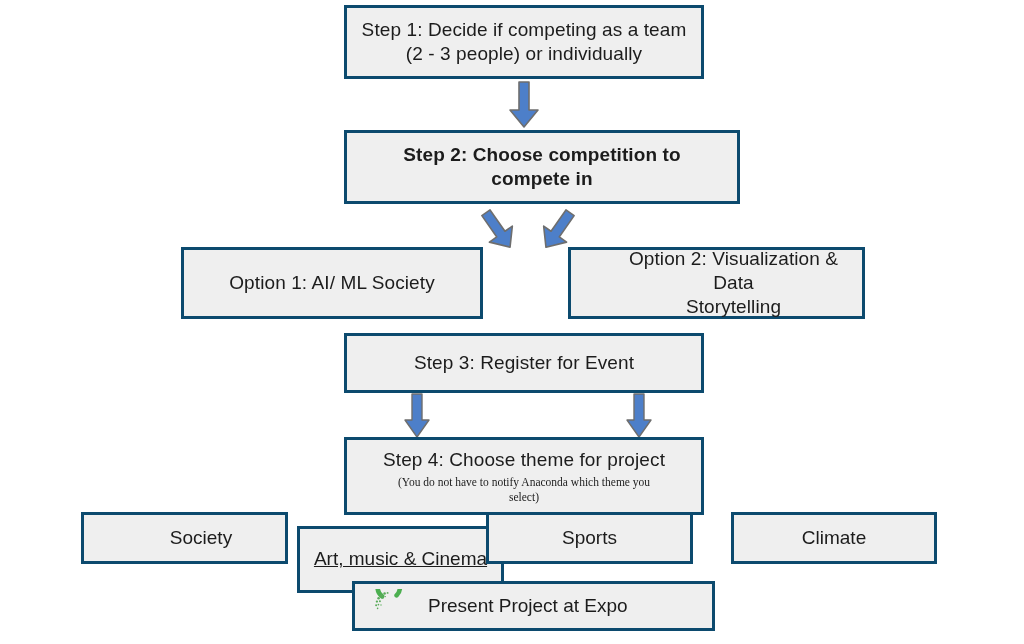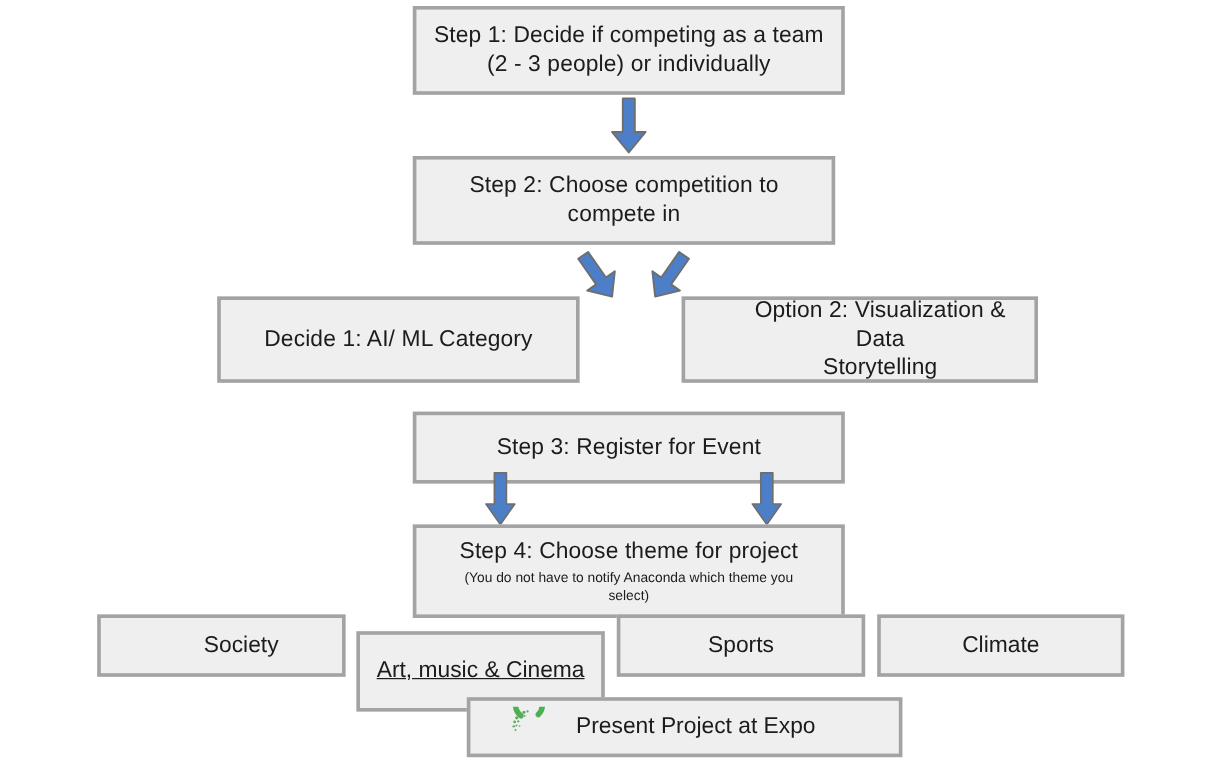--- a/index.html
+++ b/index.html
@@ -15,62 +15,62 @@
     position: relative;
     width: 1024px;
     height: 644px;
     background: #ffffff;
     overflow: hidden;
   }
   .node {
     position: absolute;
     box-sizing: border-box;
     background: #efefef;
-    border: 3px solid #a3a3a3;
+    border: 3px solid #0c4a6e;
     display: flex;
     flex-direction: column;
     align-items: center;
     justify-content: center;
     text-align: center;
     color: #1c1c1c;
     line-height: 1.28;
     padding: 2px 10px;
   }
   .node .title {
     font-size: 19px;
     letter-spacing: 0.1px;
     white-space: pre-line;
   }
   .node .subtitle {
     font-size: 11.5px;
     line-height: 1.25;
     margin-top: 3px;
     white-space: pre-line;
+    font-family: Liberation Serif, serif;
   }
   
   #node-step1   { left: 344px; top: 5px;   width: 360px; height: 74px; }
-  #node-step2   { left: 344px; top: 130px; width: 352px; height: 74px; }
+  #node-step2   { left: 344px; top: 130px; width: 396px; height: 74px; font-weight: bold; }
   #node-option1 { left: 181px; top: 247px; width: 302px; height: 72px; }
   #node-option2 { left: 568px; top: 247px; width: 297px; height: 72px; padding-left: 44px; }
-  #node-step3   { left: 344px; top: 343px; width: 360px; height: 60px; justify-content: center; }
+  #node-step3   { left: 344px; top: 333px; width: 360px; height: 60px; justify-content: center; }
   #node-step4   { left: 344px; top: 437px; width: 360px; height: 78px; }
   #node-theme-0 { left: 81px;  top: 512px; width: 207px; height: 52px; padding-left: 43px; }
   #node-theme-1 { left: 297px; top: 526px; width: 207px; height: 67px; text-decoration: underline; }
-  #node-theme-2 { left: 514px; top: 512px; width: 207px; height: 52px; }
+  #node-theme-2 { left: 486px; top: 512px; width: 207px; height: 52px; }
   #node-theme-3 { left: 731px; top: 512px; width: 206px; height: 52px; }
   #node-expo    { left: 352px; top: 581px; width: 363px; height: 50px; }
 
   .theme-label { font-size: 19px; }
 
   
   #node-expo {
     flex-direction: row;
     justify-content: flex-start;
-    padding-left: 32px;
-    margin-left: 37px;
+    padding-left: 17px;
   }
   .anaconda-logo {
     width: 34px;
     height: 34px;
     flex: 0 0 34px;
     position: relative;
     margin-right: 22px;
   }
   .anaconda-logo svg { display: block; }
   #node-expo .expo-label {
@@ -121,21 +121,21 @@
 
   <div class="arrow" id="arrow-2to-opt2">
     <svg width="40" height="46" viewBox="0 0 40 46">
       <g transform="rotate(35 20 23)">
         <polygon points="15,2 25,2 25,28 34,28 20,44 6,28 15,28" fill="#4d7fc9" stroke="#6e6e6e" stroke-width="1.6" stroke-linejoin="round"></polygon>
       </g>
     </svg>
   </div>
 
   <div class="node" id="node-option1">
-    <div class="title">Decide 1: AI/ ML Category</div>
+    <div class="title">Option 1: AI/ ML Society</div>
   </div>
 
   <div class="node" id="node-option2">
     <div class="title">Option 2: Visualization &amp; Data
 Storytelling</div>
   </div>
 
   <div class="node" id="node-step3">
     <div class="title">Step 3: Register for Event</div>
   </div>

